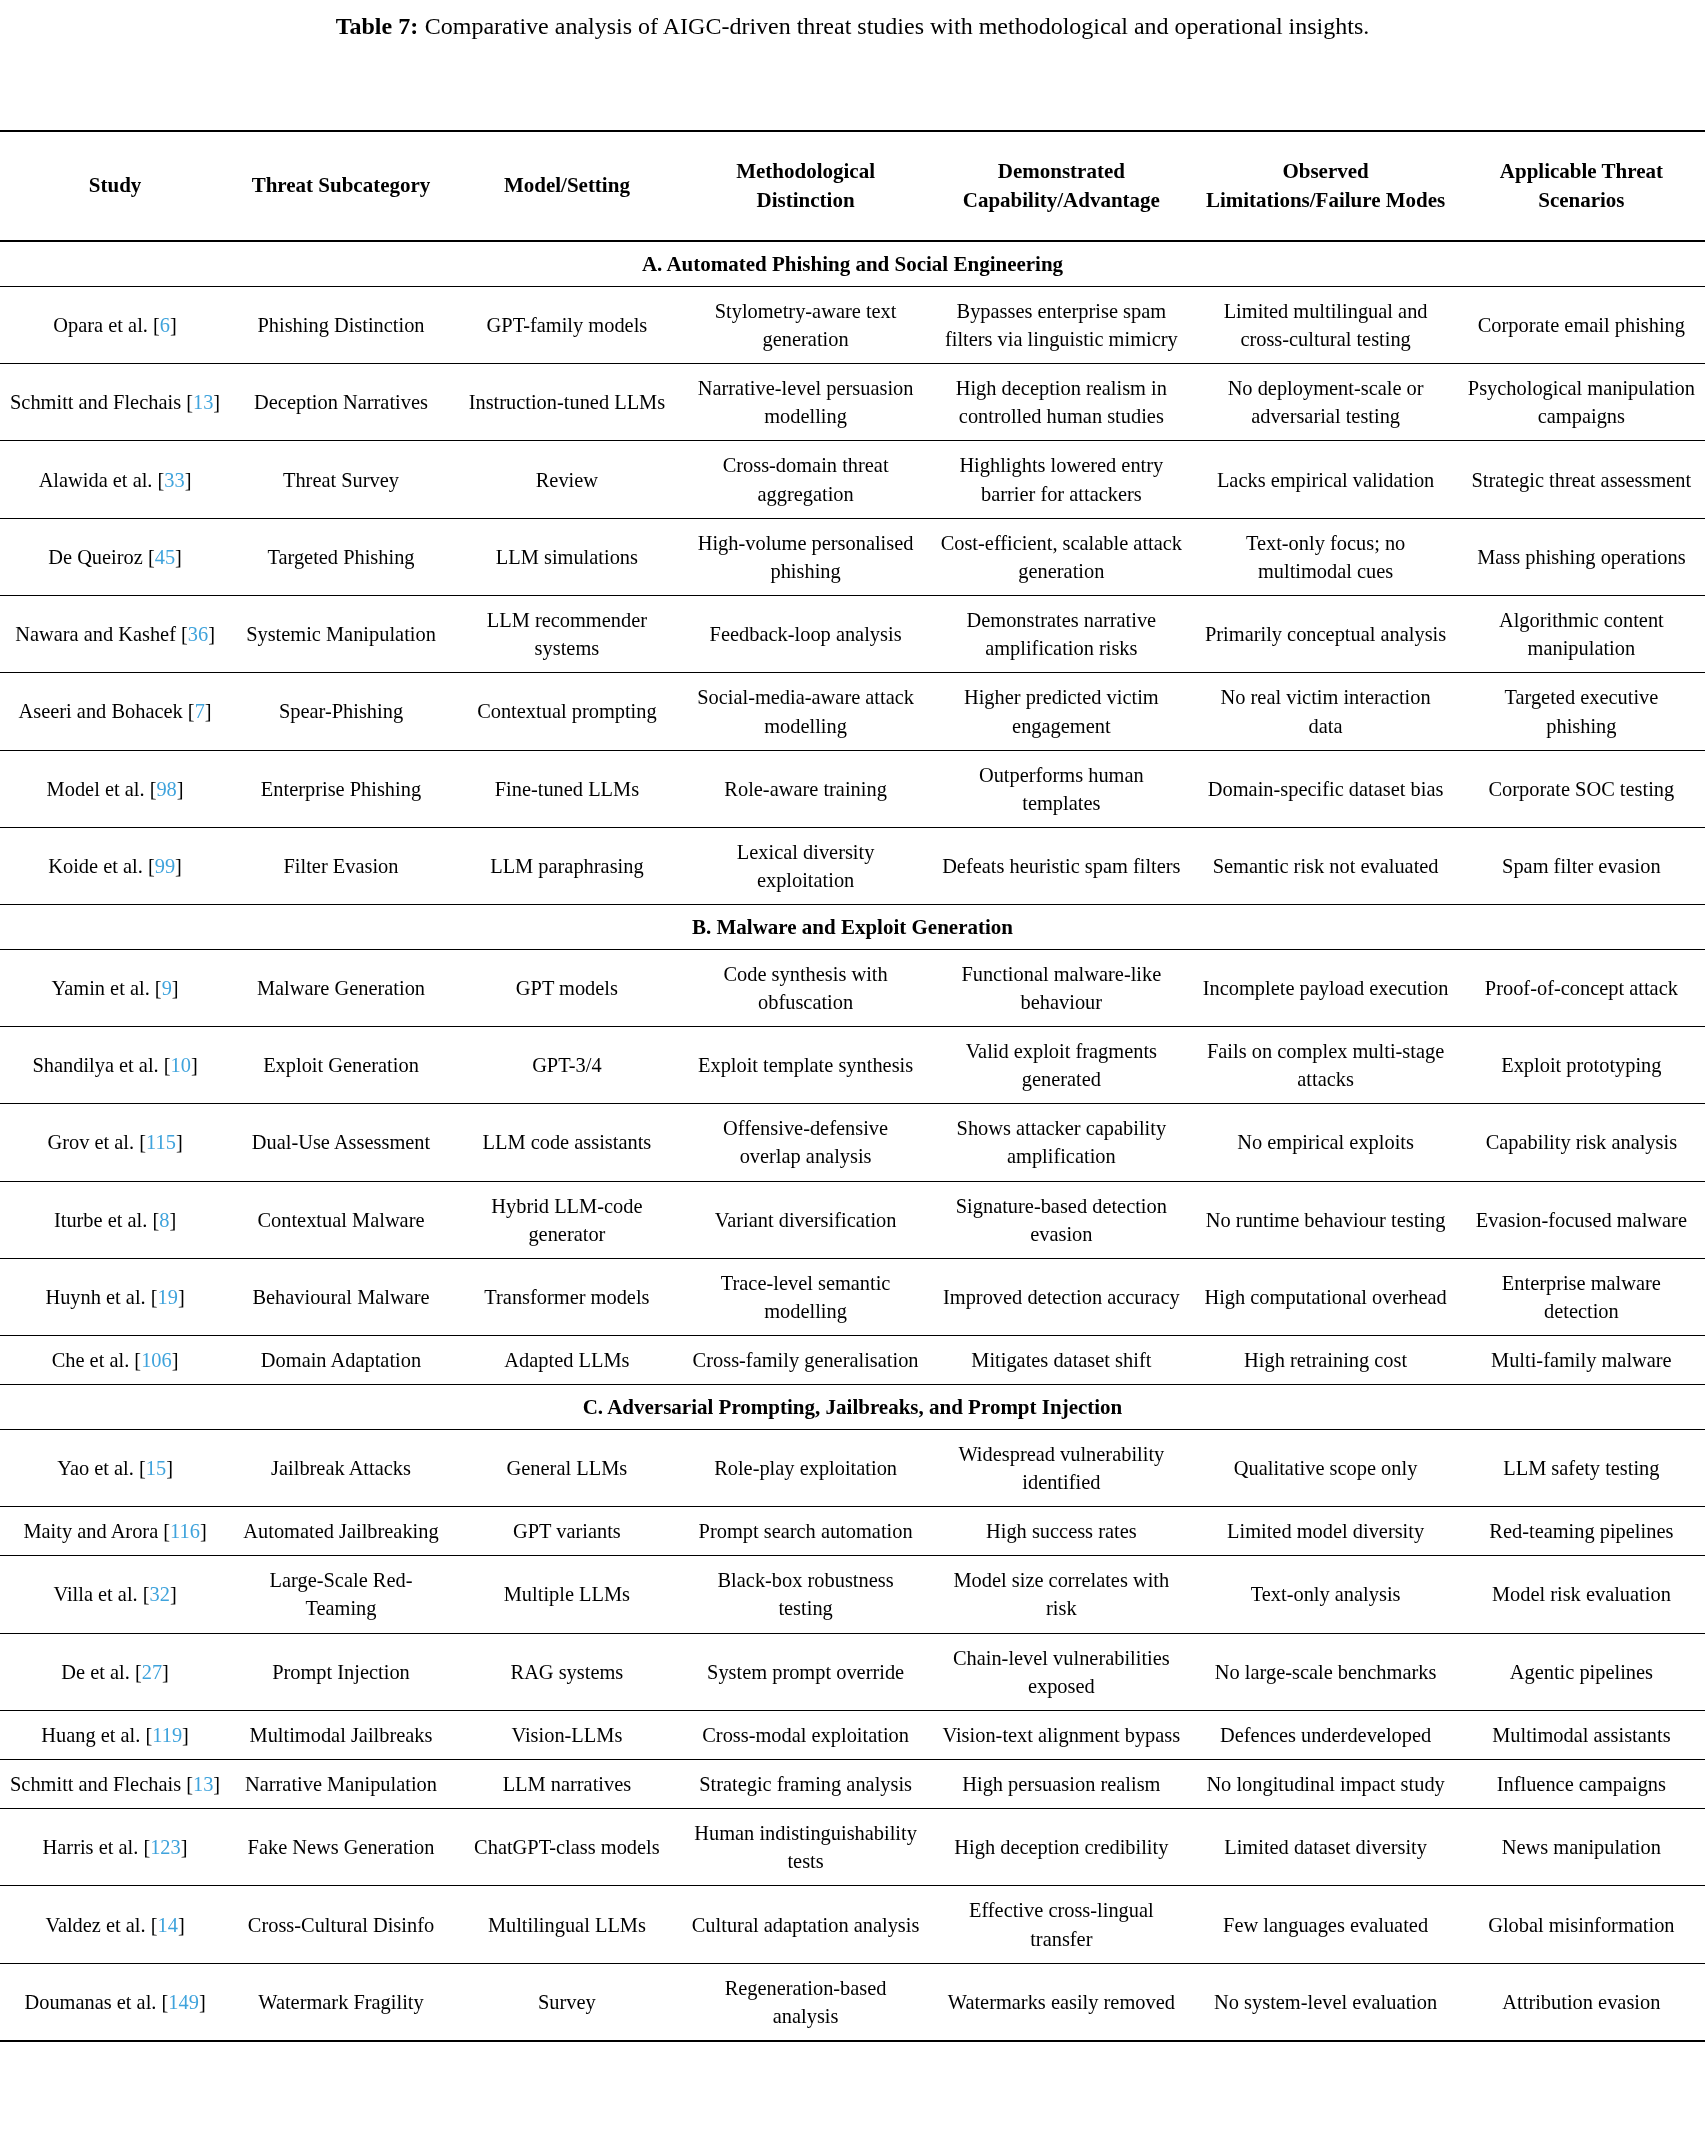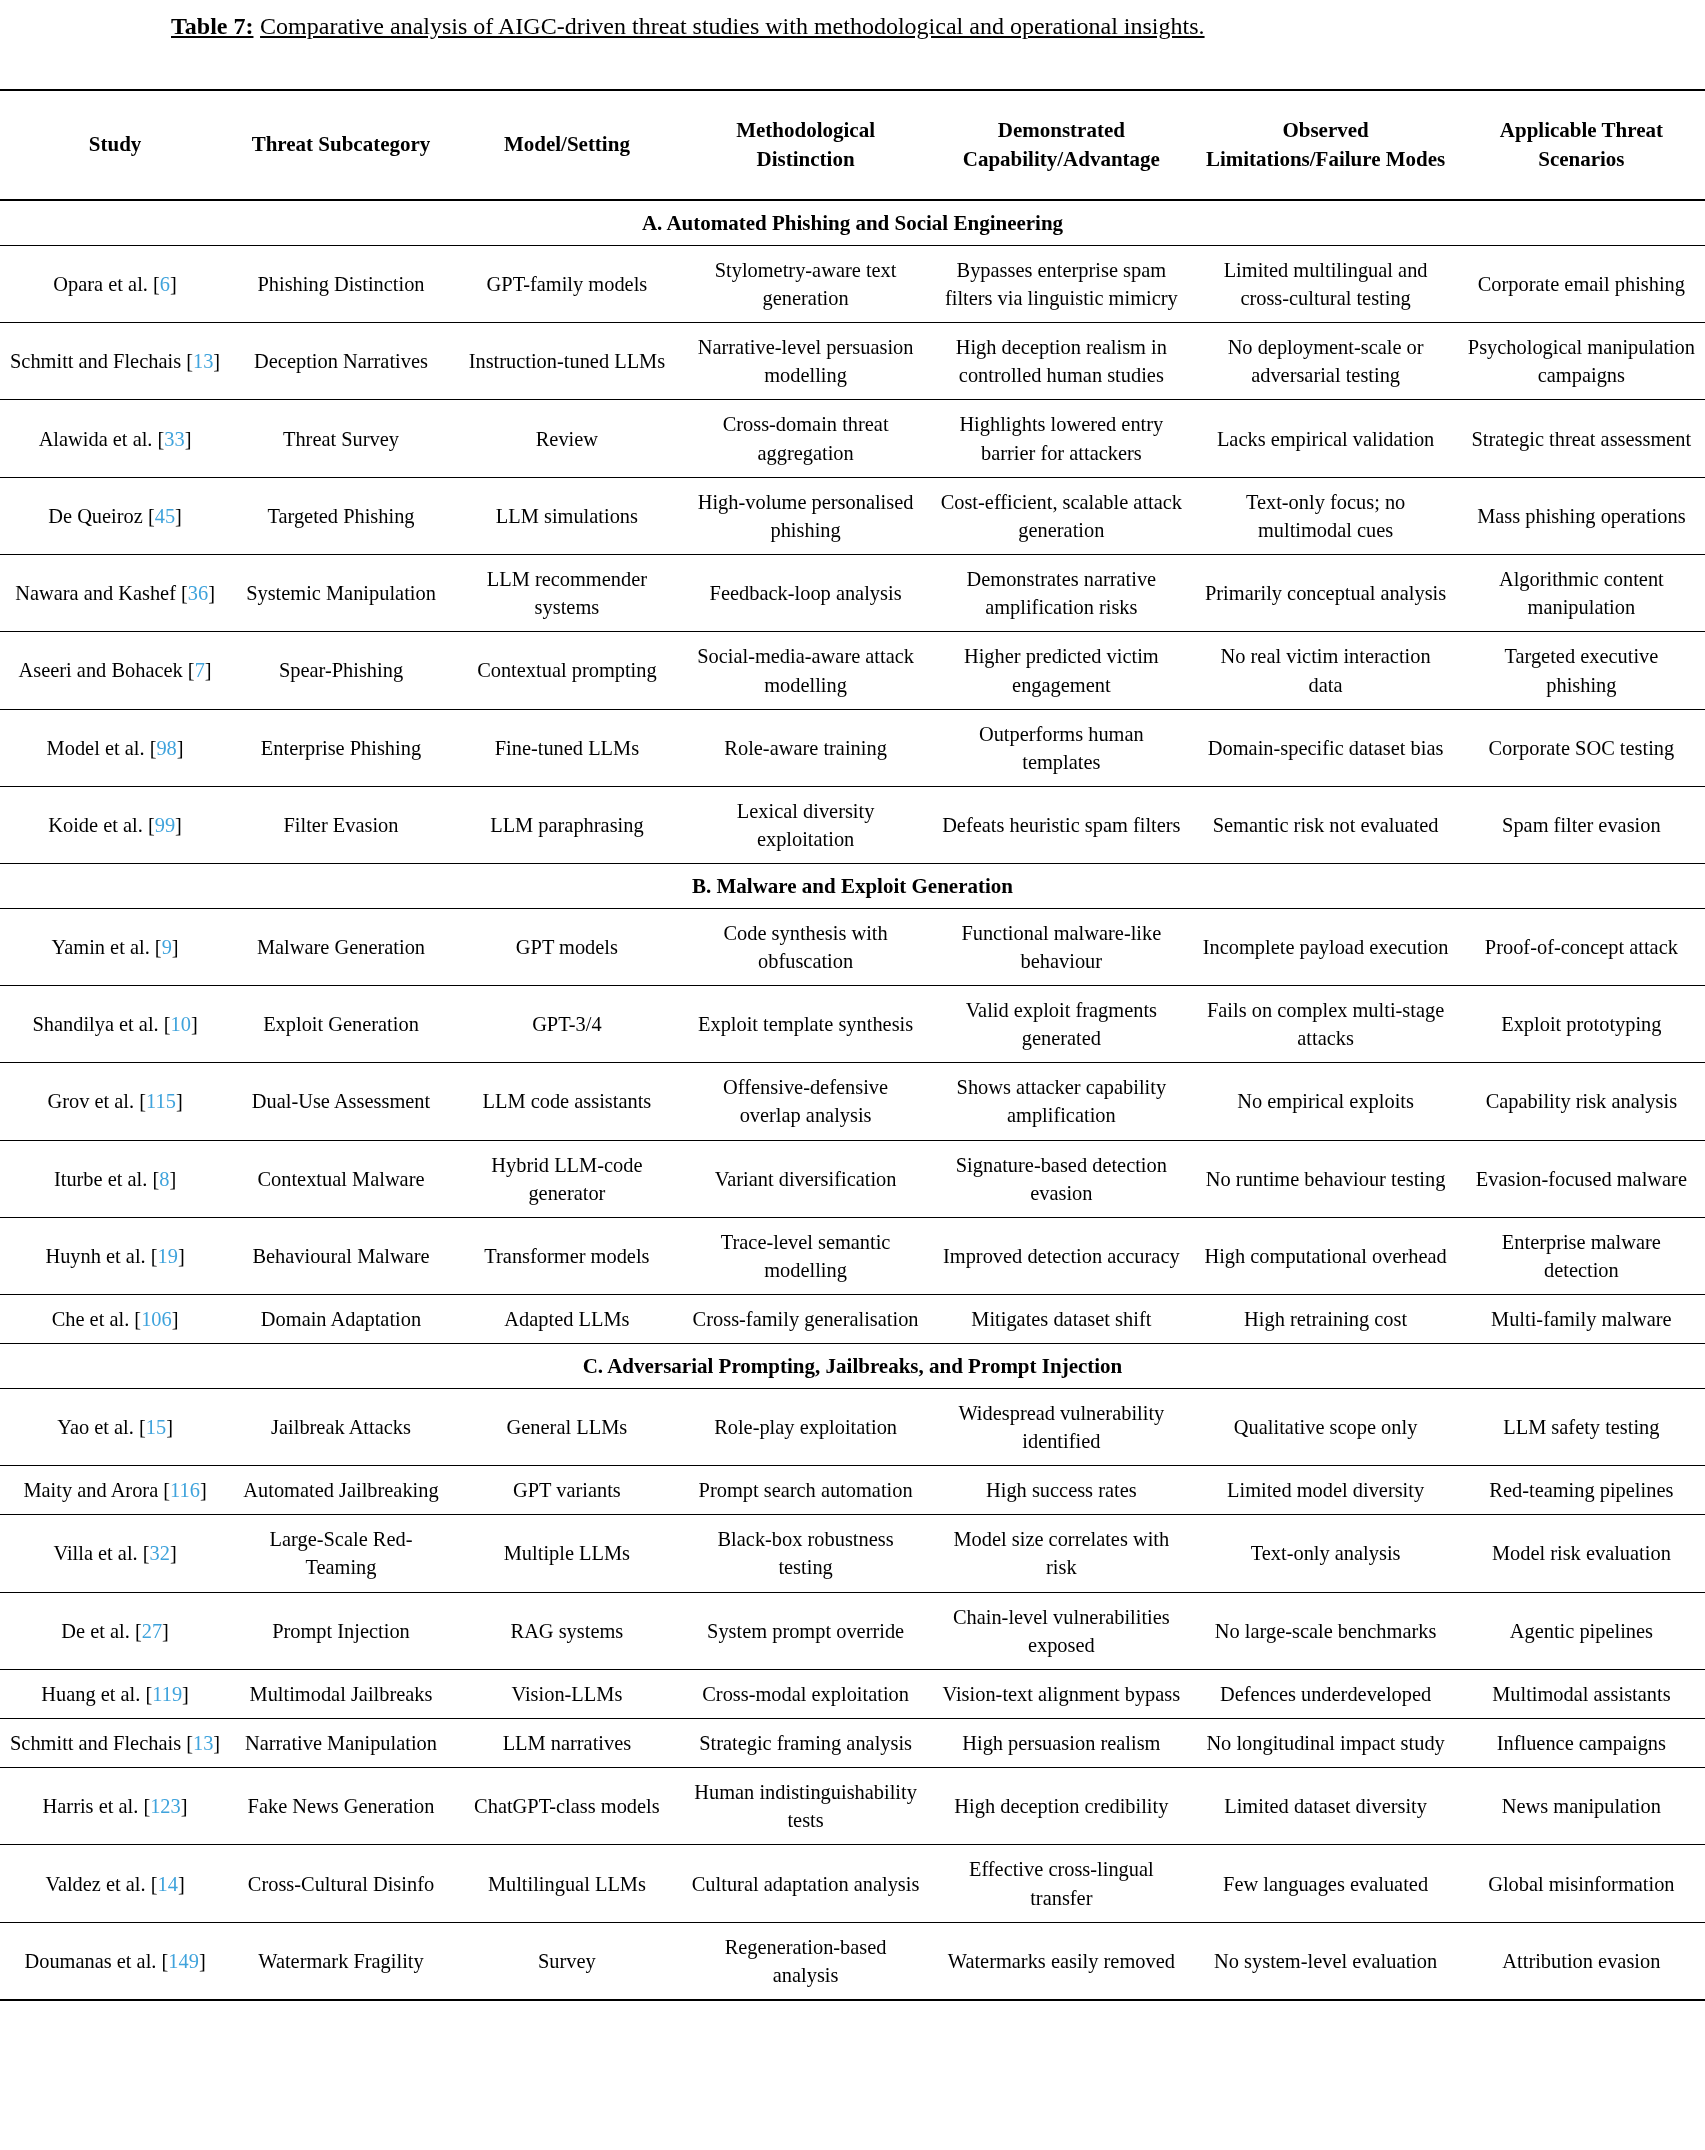--- a/index.html
+++ b/index.html
@@ -10,25 +10,25 @@
     font-family: "Liberation Serif", "DejaVu Serif", serif;
   }
   .page {
     width: 1705px;
     min-height: 2151px;
     box-sizing: border-box;
     padding-top: 10.5px;
     background: #ffffff;
   }
   .caption {
+    text-align: center;
     font-size: 24px;
     line-height: 1.3;
-    margin-bottom: 47px;
+    margin-bottom: 88px;
     padding: 0 171px;
-    text-decoration: underline;
   }
   .caption-label {
     font-weight: bold;
     margin-right: 6.6px;
   }
   table.threat-table {
     width: 100%;
     border-collapse: collapse;
     table-layout: fixed;
     border-top: 2.6px solid #000;

